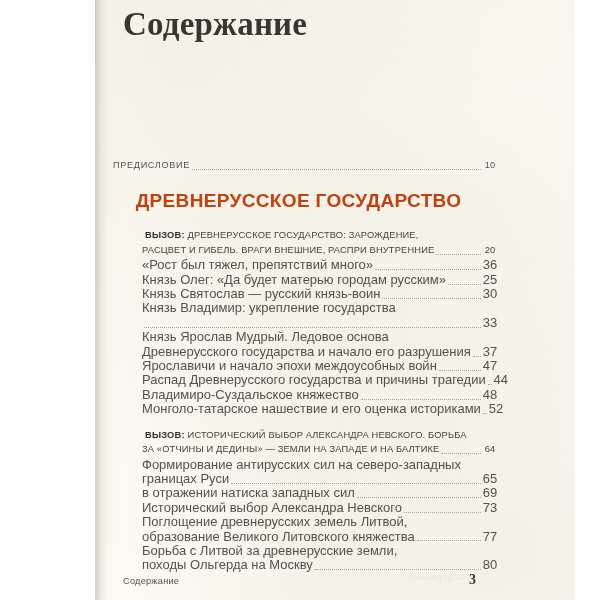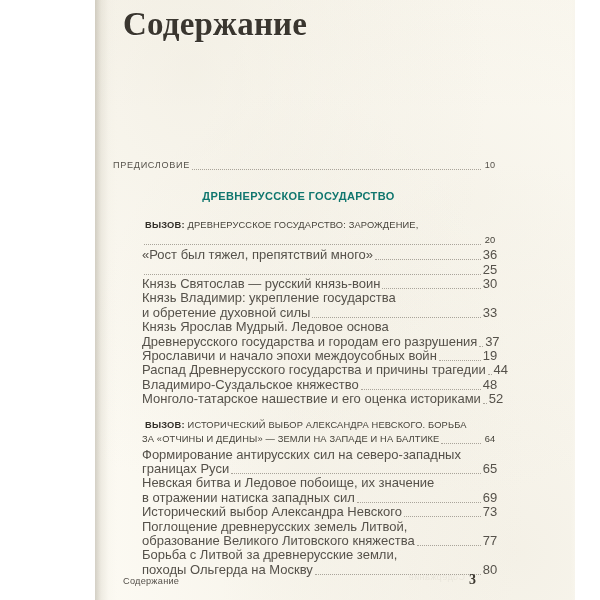--- a/index.html
+++ b/index.html
@@ -130,23 +130,23 @@
 
   .preface {
     font-size: 9.1px;
     letter-spacing: .25px;
     color: #55514a;
   }
   .preface .txt { letter-spacing: .7px; }
 
   #section-heading {
     text-align: center;
-    font-size: 11px;
+    font-size: 19px;
     font-weight: bold;
-    color: #0f766e;
+    color: #c2410c;
     letter-spacing: .35px;
     margin-top: 18px;
     margin-bottom: 16px;
     padding-right: 14px;
   }
 
   .challenge-block { margin-top: 0; }
   .challenge-head {
     font-size: 9.3px;
     color: #45423a;
@@ -212,59 +212,60 @@
 
       <div id="section-heading">ДРЕВНЕРУССКОЕ ГОСУДАРСТВО</div>
 
       <div id="challenges">
           <div class="challenge-block">
             <div class="challenge-head">
               <div class="row cont">
                 <span class="txt"><span class="kw">ВЫЗОВ: </span>ДРЕВНЕРУССКОЕ ГОСУДАРСТВО: ЗАРОЖДЕНИЕ,</span>
               </div>
               <div class="row indent">
+                <span class="txt">РАСЦВЕТ И ГИБЕЛЬ. ВРАГИ ВНЕШНИЕ, РАСПРИ ВНУТРЕННИЕ</span>
                 <span class="leader"></span>
                 <span class="pg">20</span>
               </div>
             </div>
             <div class="entries">
               <div class="row">
                 <span class="txt">«Рост был тяжел, препятствий много»</span>
                 <span class="leader"></span>
                 <span class="pg">36</span>
               </div>
               <div class="row">
+                <span class="txt">Князь Олег: «Да будет матерью городам русским»</span>
                 <span class="leader"></span>
                 <span class="pg">25</span>
               </div>
               <div class="row">
                 <span class="txt">Князь Святослав — русский князь-воин</span>
                 <span class="leader"></span>
                 <span class="pg">30</span>
               </div>
               <div class="row cont">
                 <span class="txt">Князь Владимир: укрепление государства</span>
               </div>
               <div class="row">
-                <span class="txt">и обретение духовной силы</span>
                 <span class="leader"></span>
                 <span class="pg">33</span>
               </div>
               <div class="row cont">
                 <span class="txt">Князь Ярослав Мудрый. Ледовое основа</span>
               </div>
               <div class="row">
-                <span class="txt">Древнерусского государства и городам его разрушения</span>
+                <span class="txt">Древнерусского государства и начало его разрушения</span>
                 <span class="leader"></span>
                 <span class="pg">37</span>
               </div>
               <div class="row">
                 <span class="txt">Ярославичи и начало эпохи междоусобных войн</span>
                 <span class="leader"></span>
-                <span class="pg">19</span>
+                <span class="pg">47</span>
               </div>
               <div class="row">
                 <span class="txt">Распад Древнерусского государства и причины трагедии</span>
                 <span class="leader"></span>
                 <span class="pg">44</span>
               </div>
               <div class="row">
                 <span class="txt">Владимиро-Суздальское княжество</span>
                 <span class="leader"></span>
                 <span class="pg">48</span>
@@ -290,23 +291,20 @@
             </div>
             <div class="entries">
               <div class="row cont">
                 <span class="txt">Формирование антирусских сил на северо-западных</span>
               </div>
               <div class="row">
                 <span class="txt">границах Руси</span>
                 <span class="leader"></span>
                 <span class="pg">65</span>
               </div>
-              <div class="row cont">
-                <span class="txt">Невская битва и Ледовое побоище, их значение</span>
-              </div>
               <div class="row">
                 <span class="txt">в отражении натиска западных сил</span>
                 <span class="leader"></span>
                 <span class="pg">69</span>
               </div>
               <div class="row">
                 <span class="txt">Исторический выбор Александра Невского</span>
                 <span class="leader"></span>
                 <span class="pg">73</span>
               </div>

